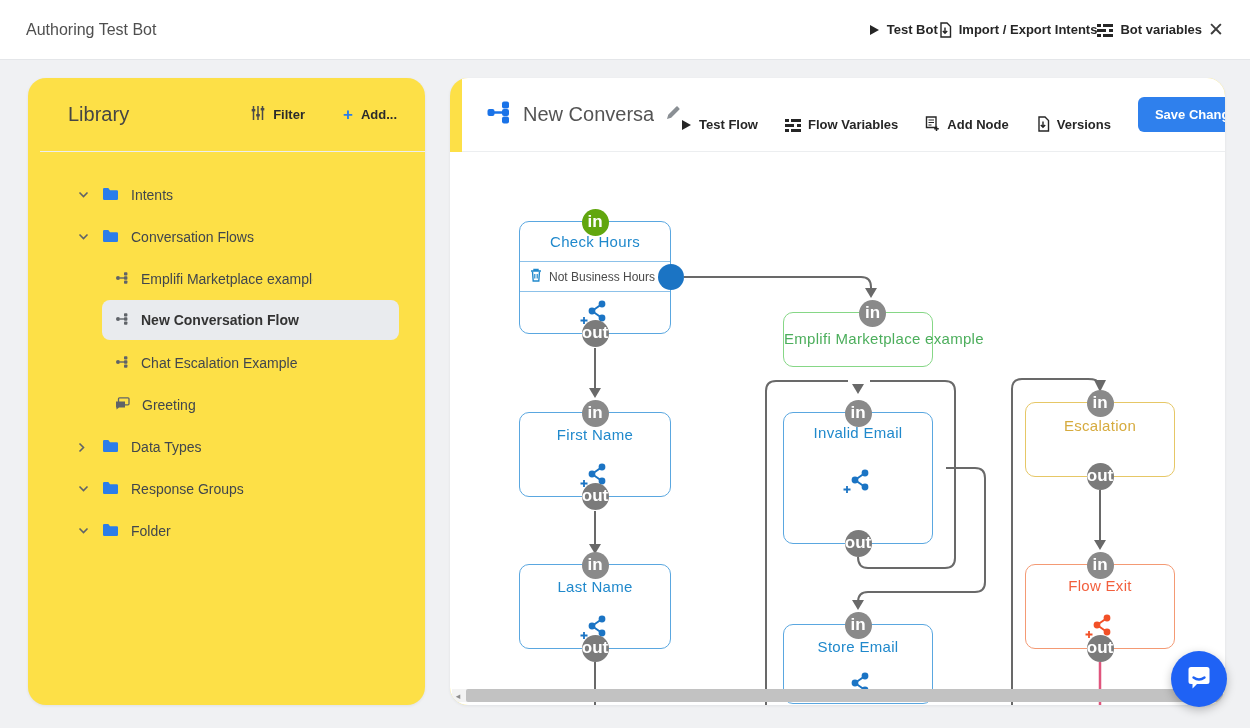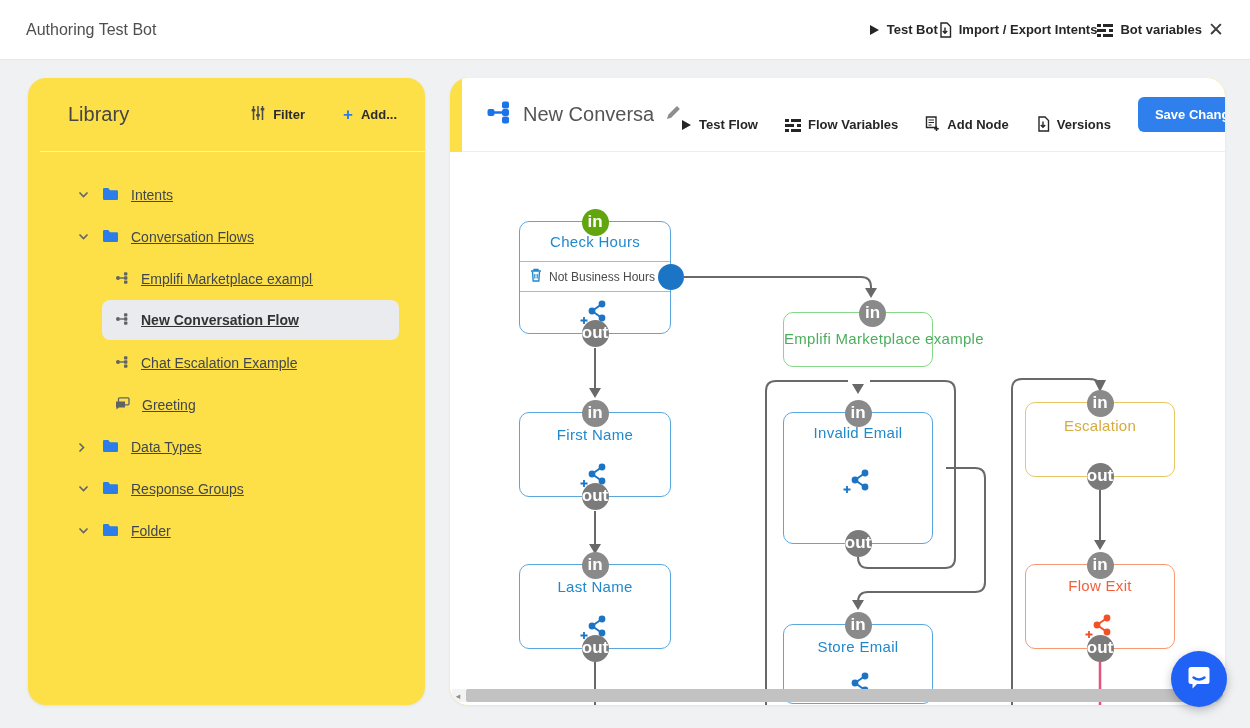--- a/index.html
+++ b/index.html
@@ -20,21 +20,21 @@
   .flow-panel { left:450px; top:78px; width:775px; height:627px; overflow:hidden; }
 
   
   .lib-header { height:74px; display:flex; align-items:center; padding:0 28px; border-bottom:1px solid #eceef0; }
   .lib-title { font-size:20px; color:#454545; }
   .lib-header-actions { margin-left:auto; display:flex; align-items:center; gap:38px; }
   .lib-btn { display:flex; align-items:center; gap:8px; font-size:13px; font-weight:bold; color:#2b2b2b; cursor:pointer; }
   .plus-glyph { color:#2b7de9; font-size:17px; font-weight:bold; line-height:1; }
   .tree { padding:22px 26px 0 26px; }
   .tree-row { height:42px; display:flex; align-items:center; gap:12px; padding-left:12px; font-size:14px; color:#41464d; cursor:pointer; }
-  .tree-row .lbl { white-space:nowrap; overflow:hidden; max-width:236px;text-decoration:underline; }
+  .tree-row .lbl { white-space:nowrap; overflow:hidden; max-width:236px; }
   .tree-row.child { padding-left:49px; }
   .tree-row.selected { background:#e9ebee; border-radius:8px; margin-left:36px; padding-left:13px; height:40px; margin-bottom:2px; font-weight:bold; color:#333; }
   .chev { width:12px; display:flex; }
 
   
   .flow-header { height:74px; display:flex; align-items:center; padding-left:24px; border-bottom:1px solid #eceef0; position:relative; z-index:4; background:#fff; }
   .flow-title-wrap { display:flex; align-items:center; gap:12px; }
   .flow-title { font-size:20px; color:#545454; max-width:131px; white-space:nowrap; overflow:hidden; }
   .flow-actions { margin-left:auto; display:flex; align-items:flex-end; gap:27px; }
   .save-btn { background:#2f80ed; color:#fff; font-size:13px; font-weight:bold; border:none; border-radius:6px;

